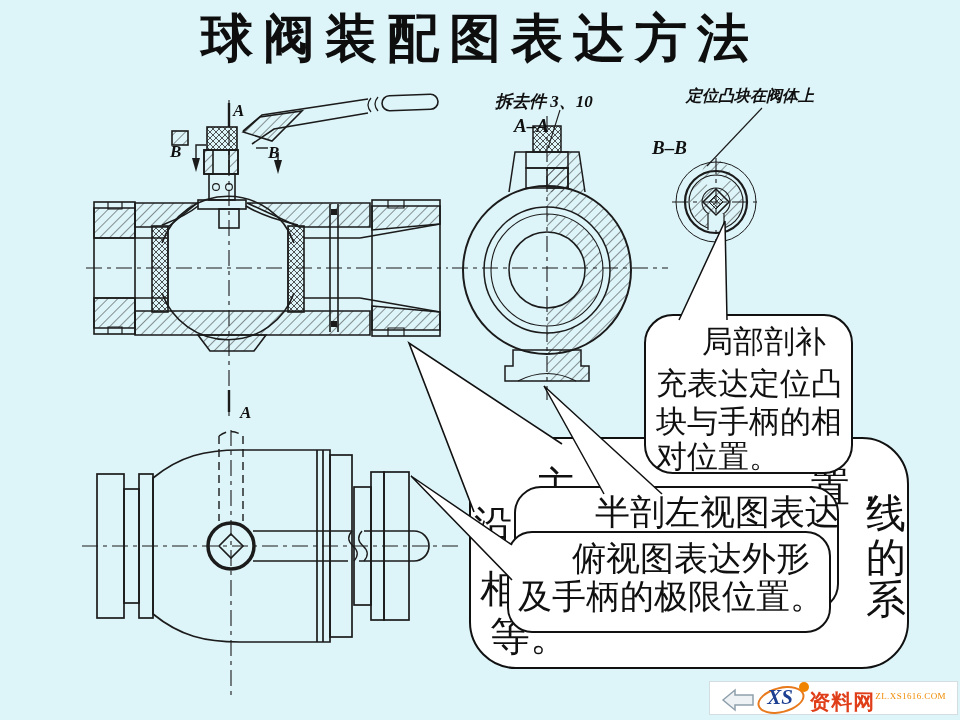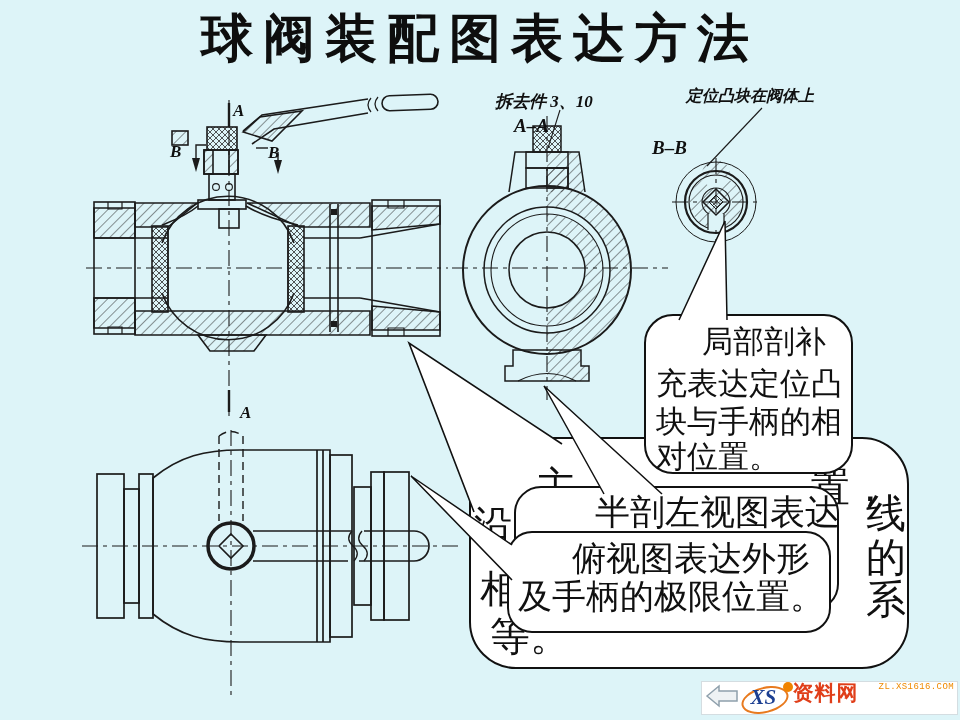--- a/index.html
+++ b/index.html
@@ -14,40 +14,40 @@
     letter-spacing:10px;font-family:"Liberation Serif","DejaVu Serif",serif;
   }
   svg.art{position:absolute;left:0;top:0;z-index:1;}
   svg.art text{font-family:"Liberation Serif","DejaVu Serif",serif;fill:#101010;}
   .cl{stroke-dasharray:16 5 4 5;stroke-width:1.1;}
   .dash{stroke-dasharray:8 5;stroke-width:1.4;}
   .lbl-it{font-weight:bold;font-style:italic;}
   .lbl-cn{font-weight:bold;font-style:italic;}
   .logo{
     position:absolute;right:2px;bottom:5px;z-index:4;
-    display:flex;align-items:flex-start;gap:3px;
-    background:#ffffff;border:1px solid #d4dde1;padding:1px 3px;
+    display:flex;align-items:flex-end;gap:3px;
+    background:#ffffff;border:1px solid #d4dde1;padding:1px 11px;
   }
   .swoosh{position:relative;width:48px;height:30px;flex:0 0 auto;}
   .swoosh::before{
     content:"";position:absolute;left:-1px;top:4px;width:44px;height:22px;
     border:2px solid #e87a1e;border-radius:50%;transform:rotate(-14deg);
   }
   .swoosh::after{
     content:"";position:absolute;right:-3px;top:-1px;width:10px;height:10px;
     border-radius:50%;background:#f08300;
   }
   .xs{
     position:absolute;left:9px;top:2px;
     font-style:italic;font-weight:bold;font-size:21px;color:#1c3f92;
     font-family:"Liberation Serif","DejaVu Serif",serif;
   }
   .logo-text{display:flex;flex-direction:row;align-items:flex-start;line-height:1;}
   .site-name{font-size:21px;font-weight:bold;color:#e03e19;letter-spacing:1px;}
-  .site-url{font-size:9px;color:#ef8a00;letter-spacing:0.4px;font-family:Liberation Mono, monospace;margin-left:20px;}
+  .site-url{font-size:9px;color:#ef8a00;letter-spacing:0.4px;font-family:Liberation Serif, serif;}
 </style>
 </head>
 <body>
 
 <div class="slide">
 
   <div class="page-title">球阀装配图表达方法</div>
 
   <svg class="art" width="960" height="720" viewBox="0 0 960 720">
     <defs>

